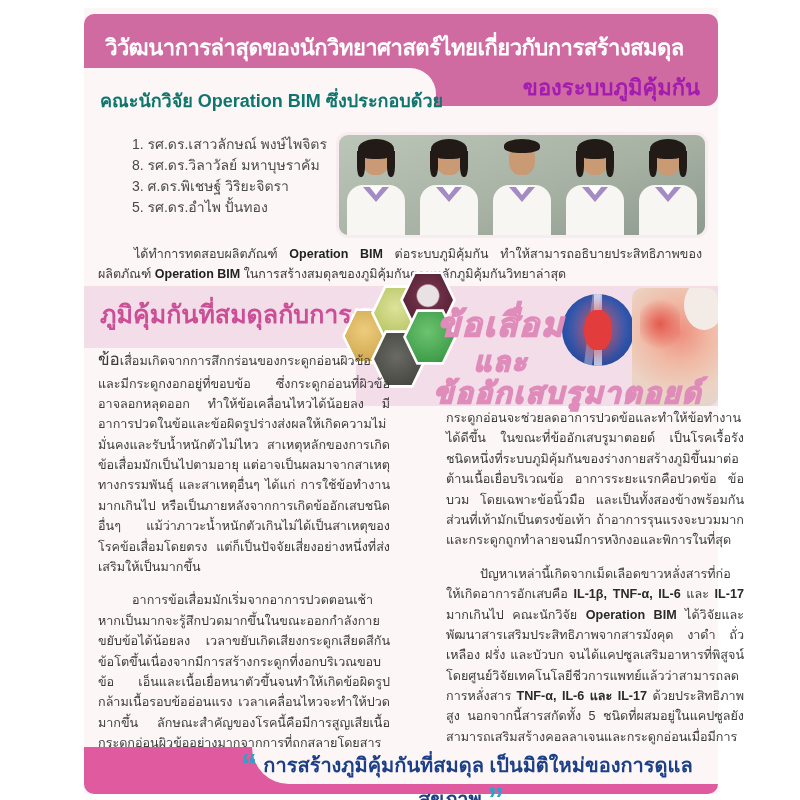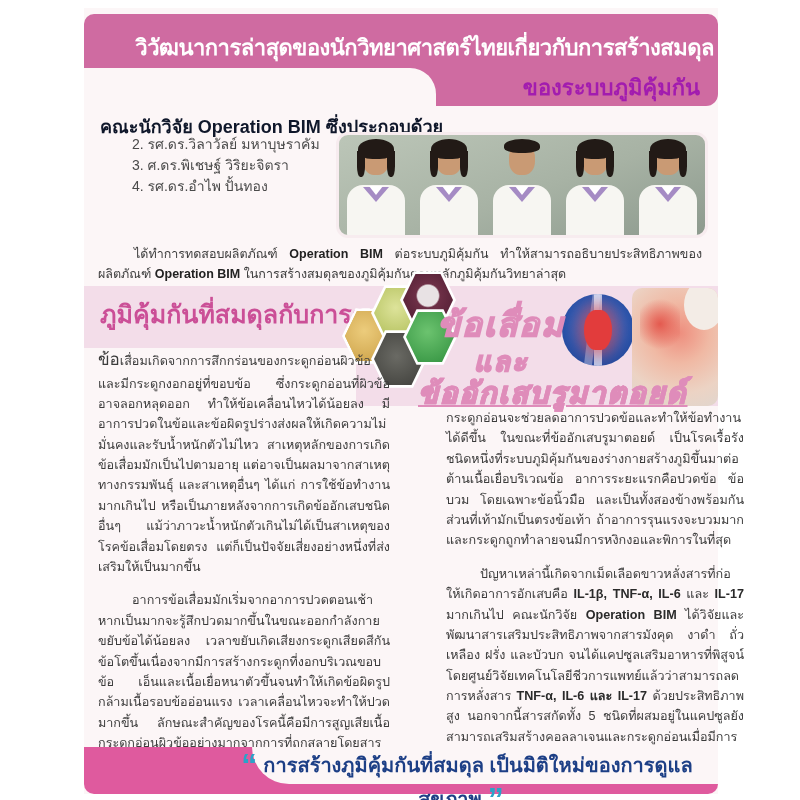--- a/index.html
+++ b/index.html
@@ -5,27 +5,27 @@
   html,body{margin:0;padding:0;}
   body{
     width:800px;height:800px;background:#ffffff;overflow:hidden;
     font-family:"Liberation Sans","DejaVu Sans",sans-serif;
     -webkit-font-smoothing:antialiased;
   }
   .sheet{position:absolute;left:84px;top:8px;width:634px;height:786px;background:#fcf6f7;}
   
   .hdr{position:absolute;left:0;top:6px;width:100%;height:92px;background:#cf6ba1;
        border-radius:10px 10px 12px 0;}
-  .hdr-line1{position:absolute;left:0;right:4px;top:16px;text-align:right;color:#ffffff;
+  .hdr-line1{position:absolute;left:0;right:13px;top:16px;text-align:center;color:#ffffff;
        font-weight:bold;font-size:22px;letter-spacing:-0.5px;}
   .hdr-white{position:absolute;left:0;top:60px;width:352px;height:40px;background:#fcf6f7;
        border-top-right-radius:26px;}
   .hdr-line2{position:absolute;right:18px;top:62px;color:#a21caf;font-weight:bold;font-size:22px;}
   
-  .team-heading{position:absolute;left:16px;top:104px;color:#0f172a;font-weight:bold;font-size:18px;}
+  .team-heading{position:absolute;left:16px;top:78px;color:#0f766e;font-weight:bold;font-size:18px;}
   .member-list{position:absolute;left:48px;top:126px;margin:0;padding:0;list-style:none;
        color:#4a4a4a;font-size:14px;line-height:21px;}
   .photo{position:absolute;left:252px;top:124px;width:372px;height:106px;border-radius:12px;
        background:linear-gradient(160deg,#bcc6b8 0%,#a7b2a4 55%,#8d9a8e 100%);
        overflow:hidden;border:3px solid #f7ecef;box-sizing:border-box;
        display:flex;justify-content:space-around;align-items:flex-end;}
   .person{position:relative;width:62px;height:92px;}
   .head{position:relative;width:26px;height:32px;margin:0 auto;border-radius:46% 46% 42% 42%;
        background:#c99a74;z-index:2;}
   .head:before{content:"";position:absolute;left:-5px;top:-4px;right:-5px;height:20px;
@@ -65,21 +65,21 @@
        background:radial-gradient(circle at 55% 38%,#ee8d7d 0%,#f0b9a4 35%,#ecd3c4 70%,#ded6cf 100%);
        overflow:hidden;}
   .knee:before{content:"";position:absolute;left:8px;top:6px;width:40px;height:60px;
        background:radial-gradient(circle,#e45a4f 0%,rgba(228,90,79,0) 70%);}
   .knee:after{content:"";position:absolute;right:-6px;top:-8px;width:40px;height:50px;
        background:#f3ece6;border-radius:50%;}
   .display-txt{position:absolute;color:#fbeef6;font-weight:bold;font-style:italic;
        -webkit-text-stroke:1.6px #df8cba;text-shadow:0 0 1px #df8cba;letter-spacing:2px;}
   .d1{left:352px;top:290px;width:130px;text-align:center;font-size:33px;font-style:italic;}
   .d2{left:352px;top:332px;width:130px;text-align:center;font-size:27px;}
-  .d3{left:334px;top:362px;width:300px;font-size:29px;text-decoration:underline;}
+  .d3{left:334px;top:362px;width:300px;text-align:center;font-size:29px;}
   
   .col{position:absolute;color:#3b3b3b;font-size:12.6px;line-height:1.62;text-align:justify;}
   .col p{margin:0 0 13px 0;}
   .col .indent{text-indent:34px;}
   .col-left{left:14px;top:338px;width:292px;}
   .col-right{left:322px;top:400px;width:298px;margin-left:40px;}
   .lead{font-size:17px;font-weight:normal;}
   .col b{color:#2a2a2a;}
   
   .footer-pink{position:absolute;left:0;top:739px;width:100%;height:47px;background:#df5a9e;
@@ -96,23 +96,24 @@
 <div class="sheet">
 
   <div class="hdr">
     <div class="hdr-line1">วิวัฒนาการล่าสุดของนักวิทยาศาสตร์ไทยเกี่ยวกับการสร้างสมดุล</div>
   </div>
   <div class="hdr-white"></div>
   <div class="hdr-line2">ของระบบภูมิคุ้มกัน</div>
 
   <div class="team-heading">คณะนักวิจัย Operation BIM ซึ่งประกอบด้วย</div>
   <ul class="member-list">
-    <li>2. รศ.ดร.วิลาวัลย์ มหาบุษราคัม</li>
+    <li>1. รศ.ดร.เสาวลักษณ์ พงษ์ไพจิตร</li>
+    <li>8. รศ.ดร.วิลาวัลย์ มหาบุษราคัม</li>
     <li>3. ศ.ดร.พิเชษฐ์ วิริยะจิตรา</li>
-    <li>4. รศ.ดร.อำไพ ปั้นทอง</li>
+    <li>5. รศ.ดร.อำไพ ปั้นทอง</li>
   </ul>
   <div class="photo">
     <div class="person">
         <div class="head"></div>
         <div class="coat">
           <div class="collar"></div>
         </div>
       </div>
     <div class="person">
         <div class="head"></div>

